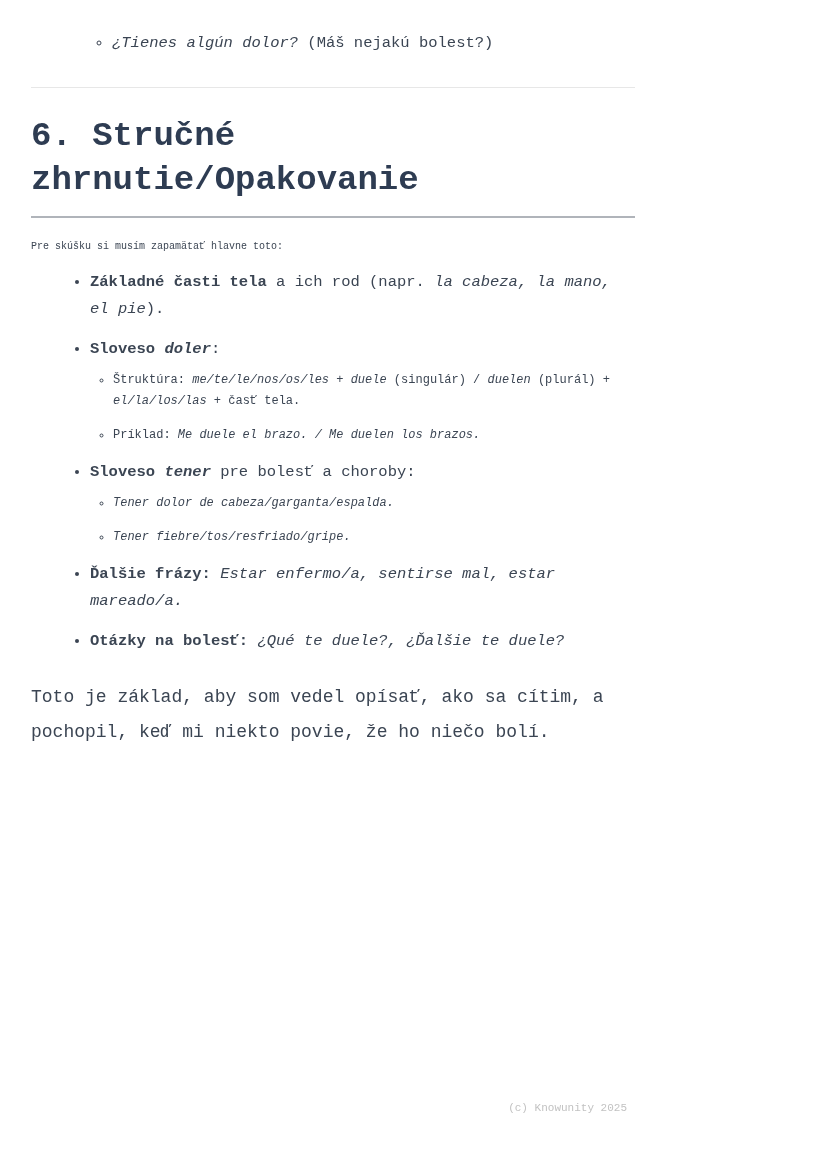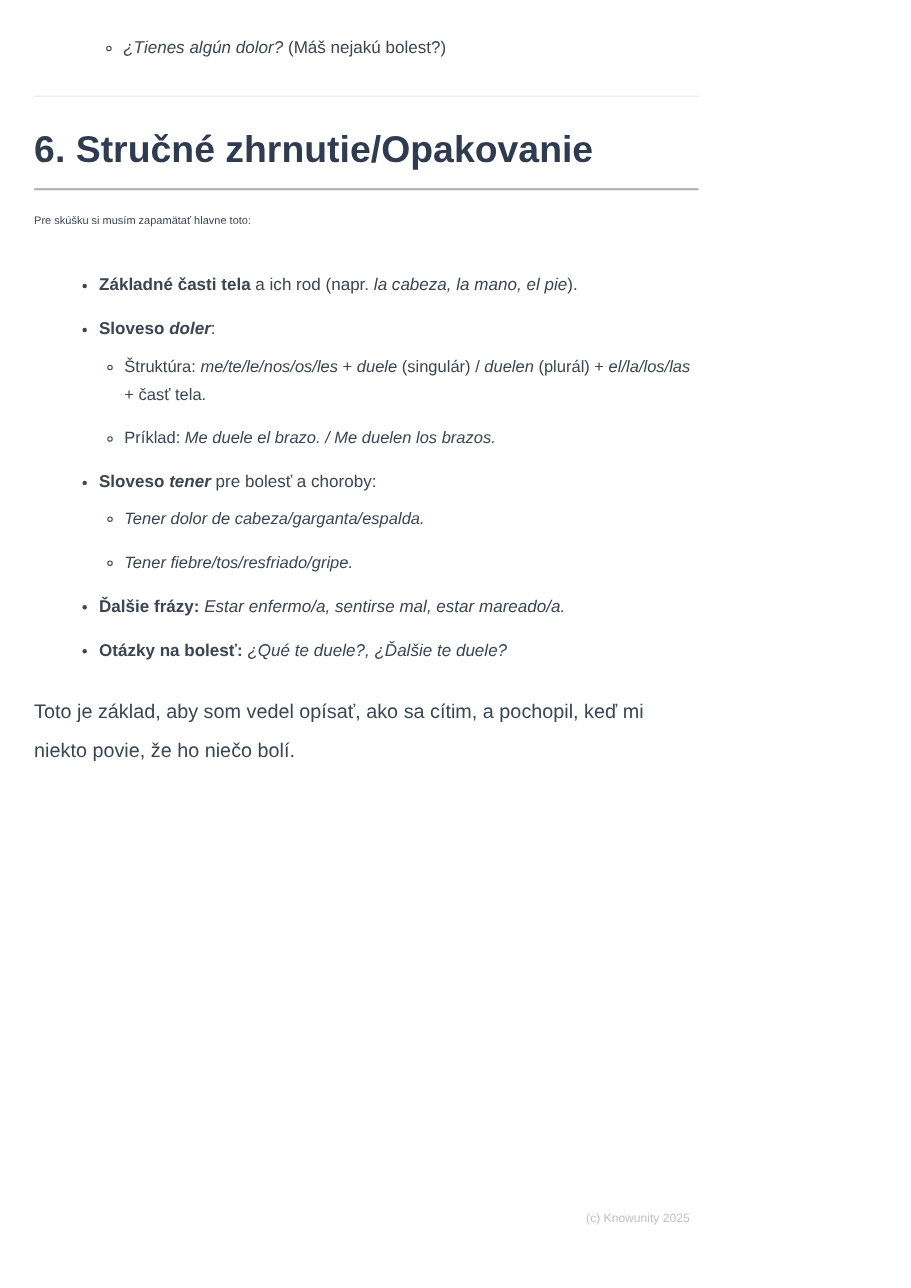--- a/index.html
+++ b/index.html
@@ -1,27 +1,27 @@
 <!DOCTYPE html>
 <html style="--text-color: #3b4553; --heading-color: #2e3c52; --divider-color: #e7e7e7; --heading-underline: #b0b4ba; --footer-text: #c2c2c2; --scrollbar-track: #f3f3f4; --scrollbar-thumb: #a9abae;"><head>
 <meta charset="utf-8">
 <style>
   html,body{margin:0;padding:0;background:#ffffff;}
   .page{
     position:relative;width:680px;height:1171px;background:#ffffff;overflow:hidden;
-    font-family:Liberation Sans, sans-serif;
+    font-family:Liberation Mono, monospace;
     color:var(--text-color,#3b4553);
   }
   .content{position:absolute;left:31px;top:30px;width:604px;}
   ul{margin:0;padding:0;}
   li{line-height:1.75;}
   .l0{list-style:circle outside;padding-left:81px;font-size:15.5px;}
-  .l1{list-style:disc outside;padding-left:59px;font-size:15.5px;margin-top:36px;}
+  .l1{list-style:disc outside;padding-left:59px;font-size:15.5px;margin-top:14px;}
   .l1 > li{margin-bottom:13px;}
-  .l2{list-style:circle outside;padding-left:23px;margin-top:7px;font-size:15px;}
+  .l2{list-style:circle outside;padding-left:23px;margin-top:7px;font-size:12px;}
   .l2 > li{margin-bottom:13px;}
   .divider{border:none;border-top:1px solid var(--divider-color,#e7e7e7);margin:30px 0 0 0;}
   h1.heading{
     margin:26px 0 0 0;padding:0 0 13px 0;
     font-size:34px;font-weight:700;line-height:1.3;
     color:var(--heading-color,#2e3c52);
     border-bottom:2px solid var(--heading-underline,#b0b4ba);
   }
   p.intro{margin:20px 0 0 0;font-size:10px;line-height:1.7;}
   p.closing{margin:25px 0 0 0;font-size:18px;line-height:1.95;max-width:588px;}

